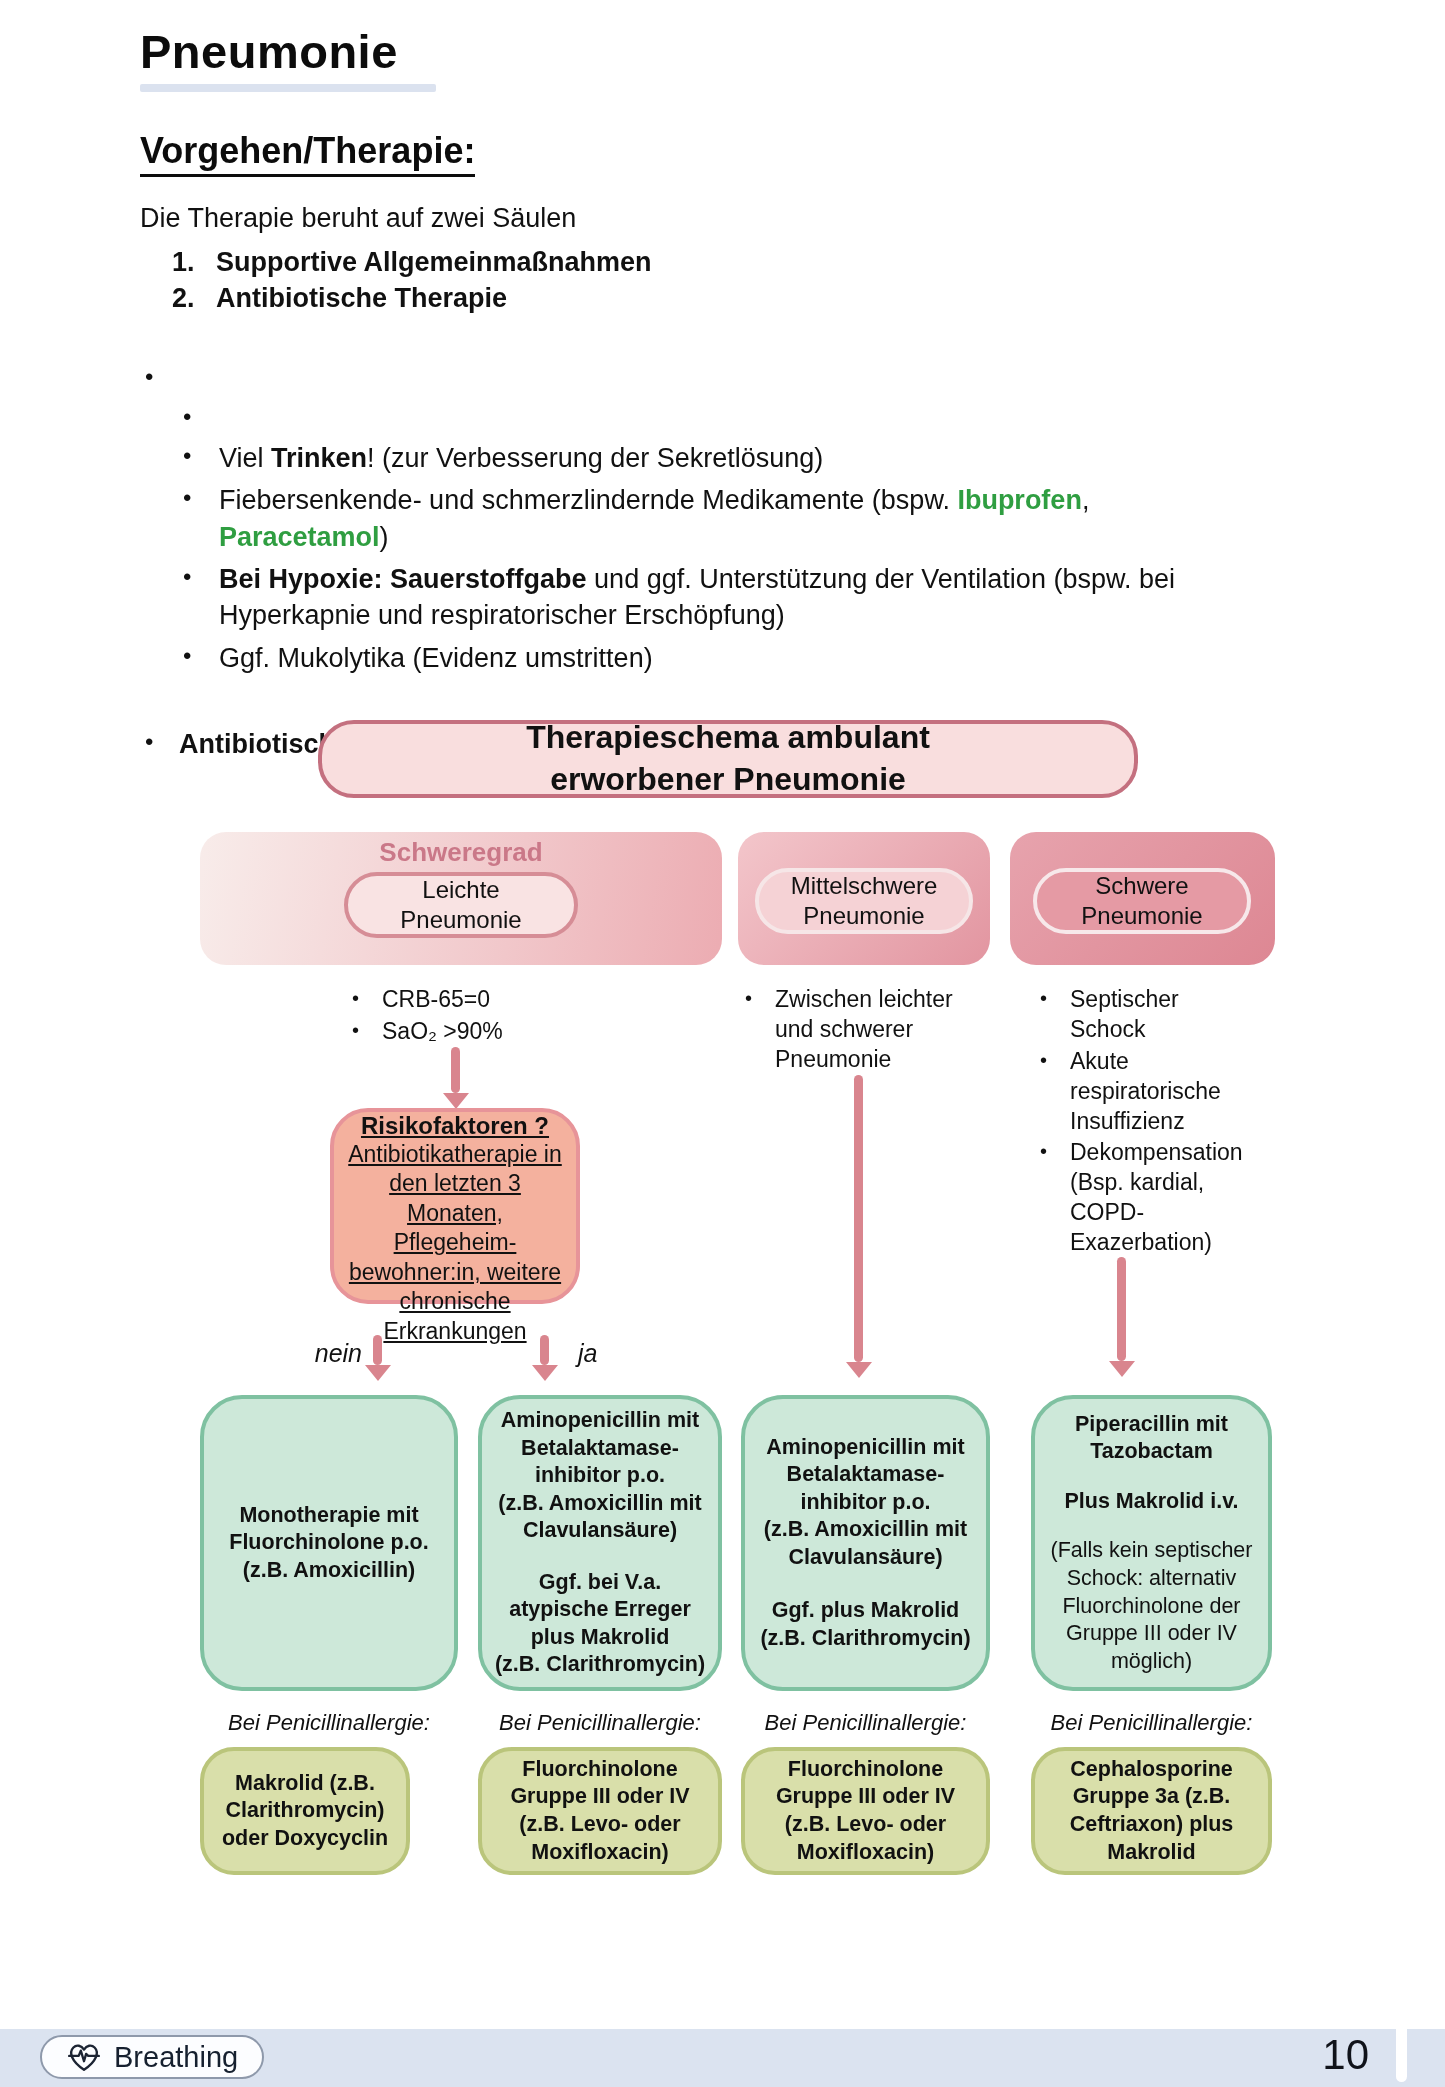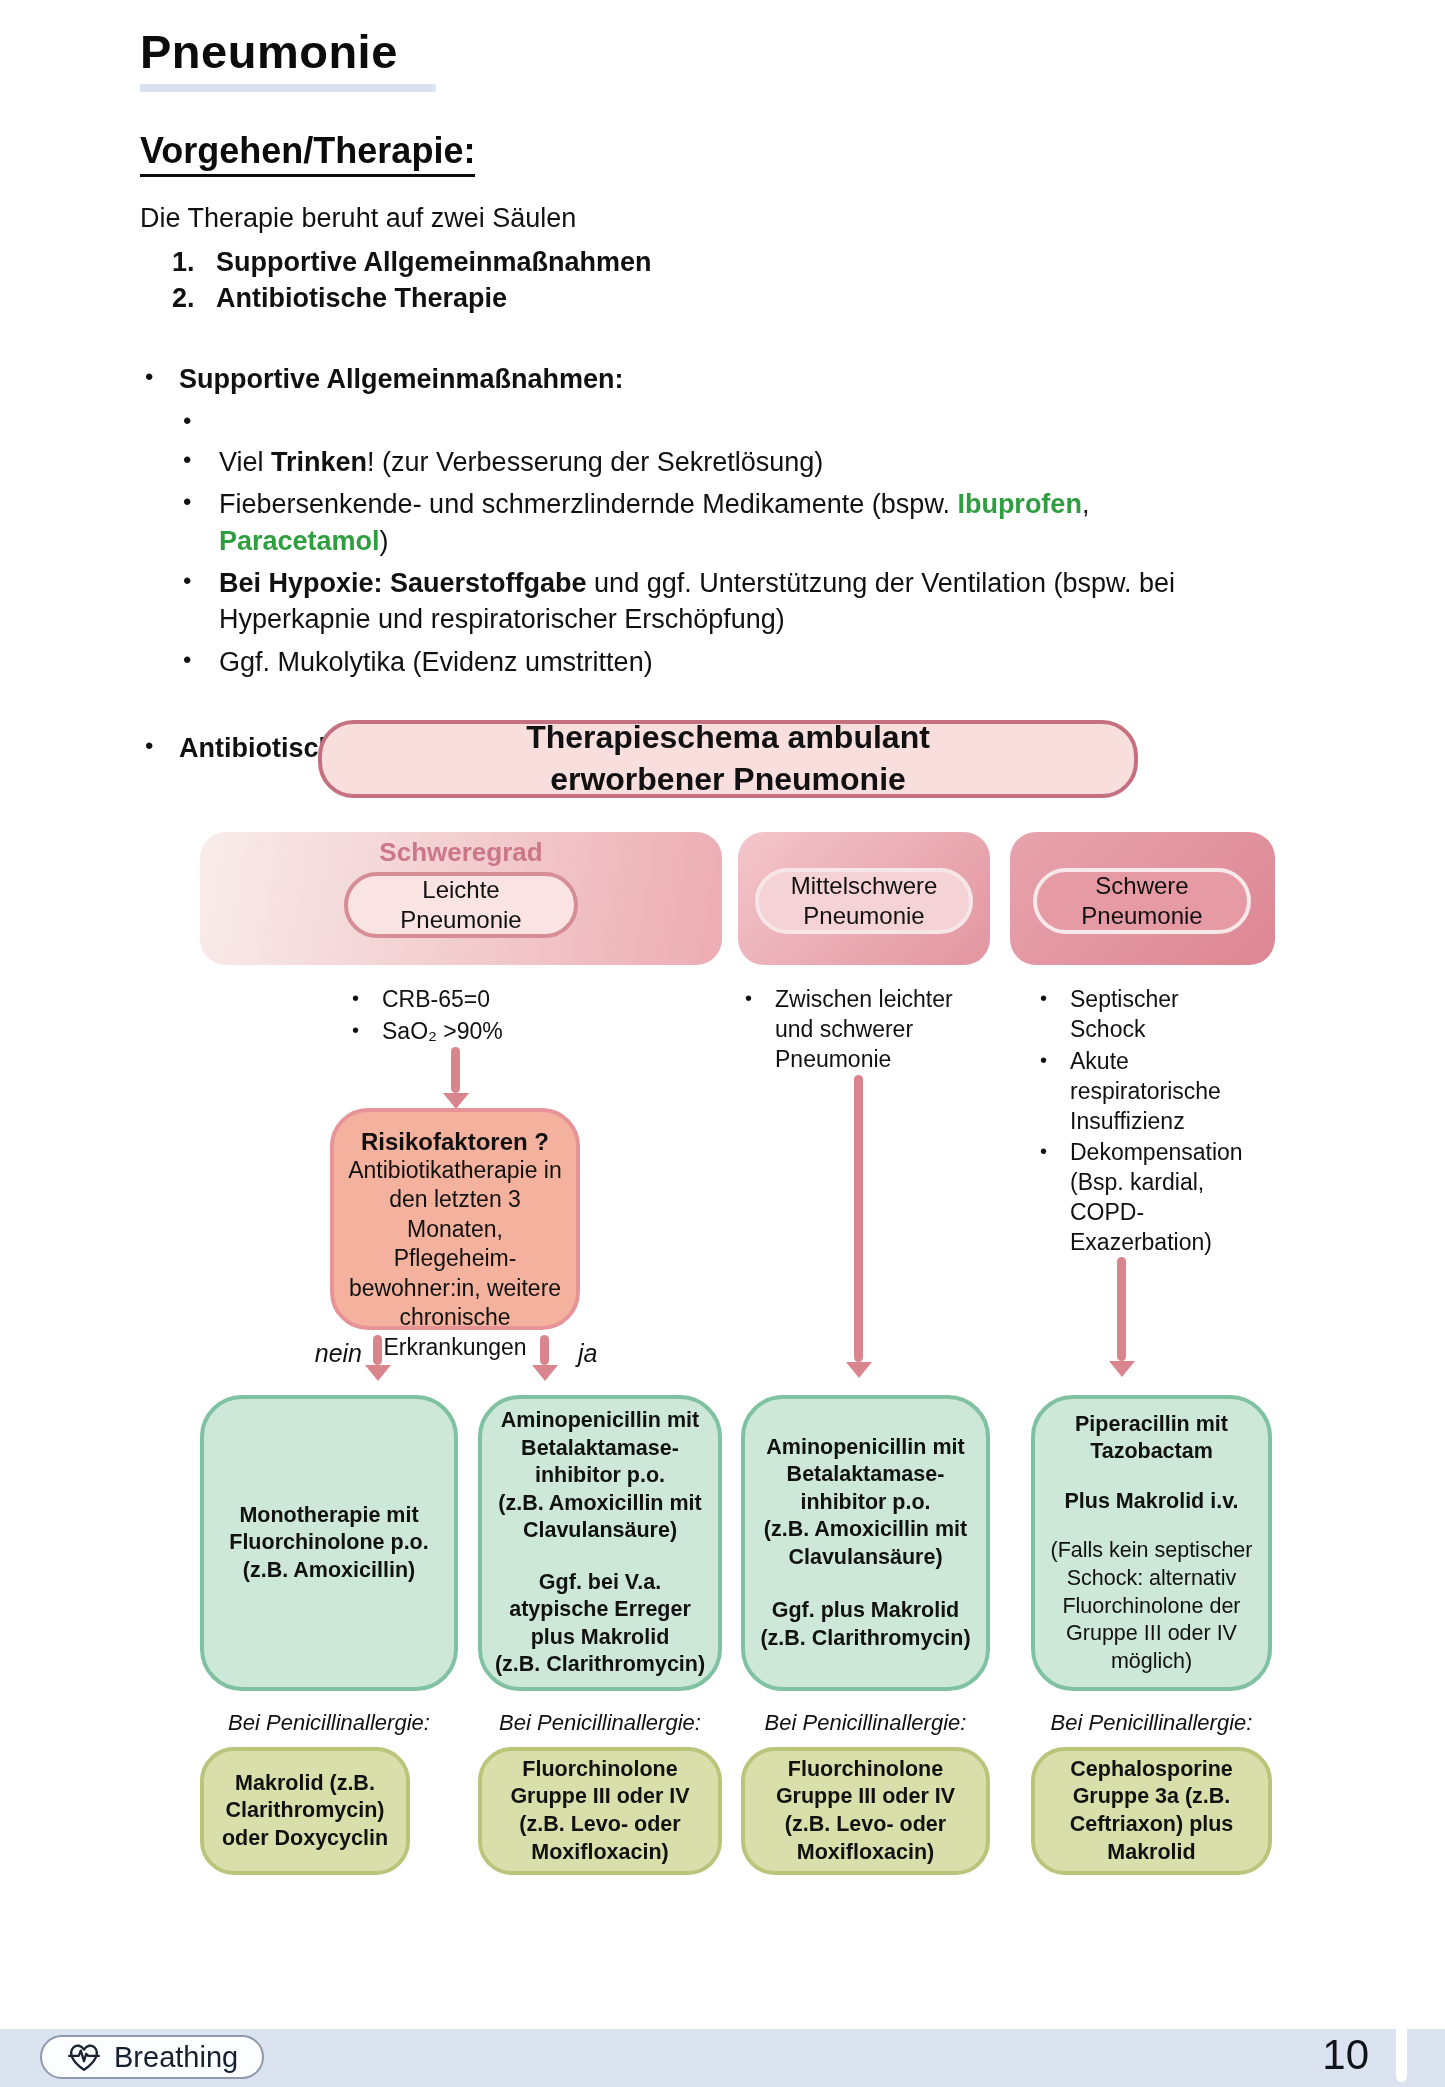--- a/index.html
+++ b/index.html
@@ -44,23 +44,23 @@
   .pill.mid{left:17px;top:36px;width:218px;height:66px;background:#f5d2d5;border:4px solid #f6e6e7;}
   .pill.sev{left:23px;top:36px;width:218px;height:66px;background:#e59aa4;border:4px solid #f7e8ea;}
   .crit{position:absolute;font-size:23px;line-height:1.3;}
   .crit-row{display:flex;margin-top:2px;}
   .cmark{width:30px;flex:none;font-size:20px;}
   .ctext{white-space:pre-line;}
   .v-arrow{position:absolute;width:9px;background:var(--arrow,#d9858e);border-radius:5px;}
   .v-arrow::after{content:"";position:absolute;top:100%;left:50%;transform:translateX(-50%);
                   width:0;height:0;border-left:13px solid transparent;border-right:13px solid transparent;
                   border-top:16px solid var(--arrow,#d9858e);}
-  .risk{position:absolute;left:330px;top:393px;width:250px;height:222px;box-sizing:border-box;
+  .risk{position:absolute;left:330px;top:393px;width:250px;height:196px;box-sizing:border-box;
         background:var(--salmon-fill,#f4b19e);border:4px solid var(--salmon-border,#e79499);border-radius:38px;
-        padding:16px 8px;text-align:center;}
+        padding:0 8px;text-align:center;text-decoration:underline;}
   .risk-title{font-size:24px;font-weight:bold;}
   .risk-body{font-size:23px;line-height:1.28;white-space:pre-line;}
   .branch-label{position:absolute;font-style:italic;font-size:25px;}
   .branch-label.no{left:230px;top:624px;width:132px;text-align:right;}
   .branch-label.yes{left:578px;top:624px;}
   .tx{position:absolute;top:680px;height:296px;box-sizing:border-box;
       background:var(--green-fill,#cde8d9);border:4px solid var(--green-border,#7fc1a1);border-radius:42px;
       display:flex;flex-direction:column;justify-content:center;gap:26px;
       text-align:center;padding:10px 4px;font-size:21.5px;line-height:1.28;}
   .tx .para{white-space:pre-line;font-weight:bold;}
@@ -108,21 +108,20 @@
           <span>Supportive Allgemeinmaßnahmen</span>
         </div>
       <div class="pitem">
           <span class="pnum">2.</span>
           <span>Antibiotische Therapie</span>
         </div>
     </div>
 
     <div class="b1row first">
         <span class="marker1">•</span>
-        <span class="bold">Supportive Allgemeinmaßnahmen:</span>
       </div>
 
     <div class="b2group">
       <div class="b2row">
           <span class="marker2">•</span>
         </div>
       <div class="b2row">
           <span class="marker2">•</span>
           <span class="btext2"><span>Viel </span><span class="bold">Trinken</span><span>! (zur Verbesserung der Sekretlösung)</span></span>
         </div>

